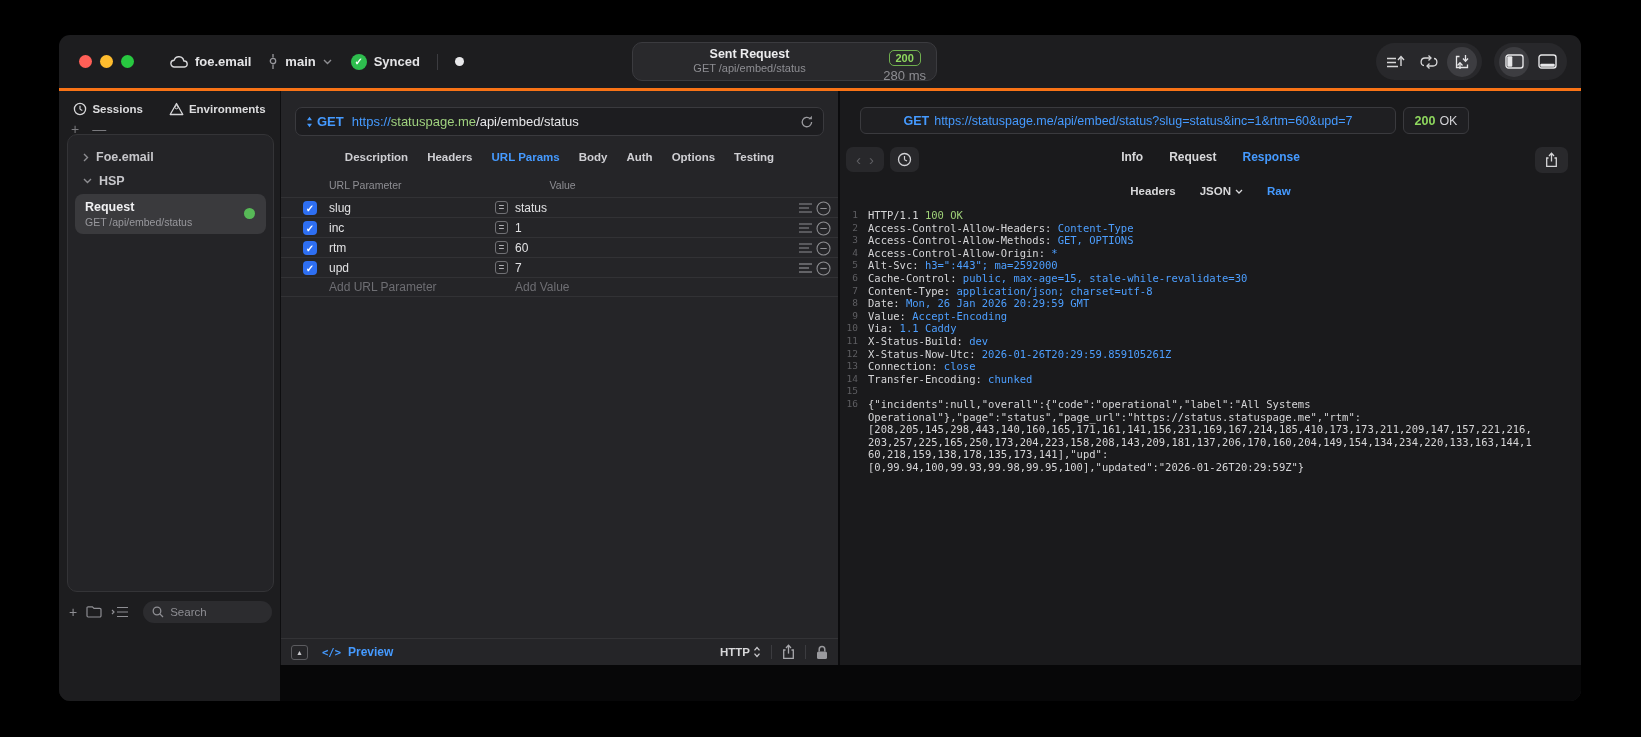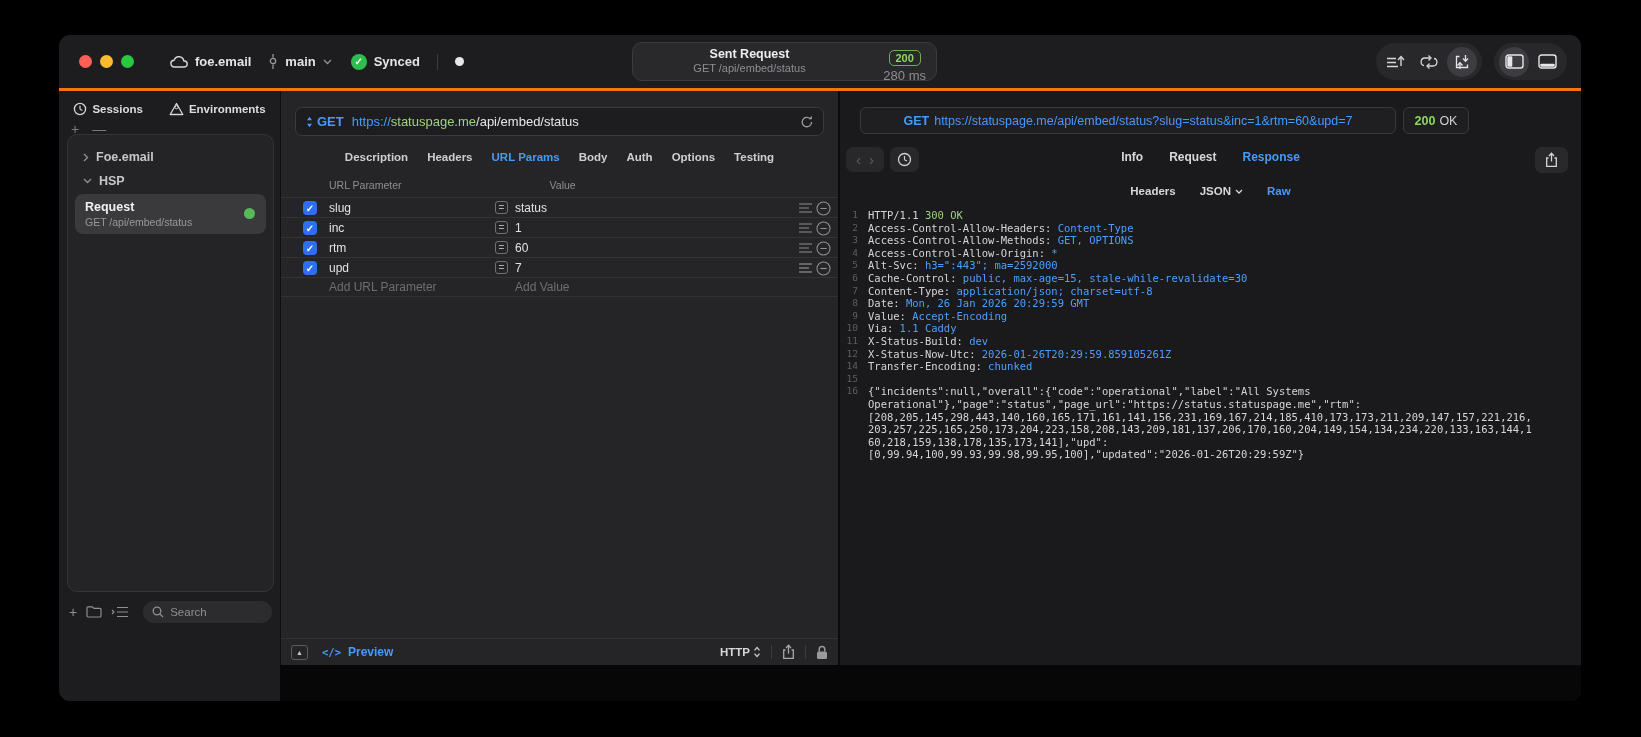--- a/index.html
+++ b/index.html
@@ -538,32 +538,33 @@
           <span>
             <svg width="8" height="5">
                 <polyline points="1,1 4,4 7,1" fill="none" stroke="#d8d8da" stroke-width="1.3"></polyline>
               </svg>
           </span>
         </span>
         <span class="resp-subtab active">Raw</span>
       </div>
 
       <div class="code-area">
-        <div class="crow"><span class="ln">1</span><span class="ck">HTTP/1.1 </span><span class="cg">300 OK</span></div>
+        <div class="crow"><span class="ln">1</span><span class="ck">HTTP/1.1 </span><span class="cg">100 OK</span></div>
         <div class="crow"><span class="ln">2</span><span class="ck">Access-Control-Allow-Headers: </span><span class="cv">Content-Type</span></div>
         <div class="crow"><span class="ln">3</span><span class="ck">Access-Control-Allow-Methods: </span><span class="cv">GET, OPTIONS</span></div>
         <div class="crow"><span class="ln">4</span><span class="ck">Access-Control-Allow-Origin: </span><span class="cv">*</span></div>
         <div class="crow"><span class="ln">5</span><span class="ck">Alt-Svc: </span><span class="cv">h3=":443"; ma=2592000</span></div>
         <div class="crow"><span class="ln">6</span><span class="ck">Cache-Control: </span><span class="cv">public, max-age=15, stale-while-revalidate=30</span></div>
         <div class="crow"><span class="ln">7</span><span class="ck">Content-Type: </span><span class="cv">application/json; charset=utf-8</span></div>
         <div class="crow"><span class="ln">8</span><span class="ck">Date: </span><span class="cv">Mon, 26 Jan 2026 20:29:59 GMT</span></div>
         <div class="crow"><span class="ln">9</span><span class="ck">Value: </span><span class="cv">Accept-Encoding</span></div>
         <div class="crow"><span class="ln">10</span><span class="ck">Via: </span><span class="cv">1.1 Caddy</span></div>
         <div class="crow"><span class="ln">11</span><span class="ck">X-Status-Build: </span><span class="cv">dev</span></div>
         <div class="crow"><span class="ln">12</span><span class="ck">X-Status-Now-Utc: </span><span class="cv">2026-01-26T20:29:59.859105261Z</span></div>
+        <div class="crow"><span class="ln">13</span><span class="ck">Connection: </span><span class="cv">close</span></div>
         <div class="crow"><span class="ln">14</span><span class="ck">Transfer-Encoding: </span><span class="cv">chunked</span></div>
         <div class="crow"><span class="ln">15</span><span class="ck"> </span></div>
         <div class="crow"><span class="ln">16</span><span class="cj">{"incidents":null,"overall":{"code":"operational","label":"All Systems</span></div>
         <div class="crow"><span class="ln"></span><span class="cj">Operational"},"page":"status","page_url":"https://status.statuspage.me","rtm":</span></div>
         <div class="crow"><span class="ln"></span><span class="cj">[208,205,145,298,443,140,160,165,171,161,141,156,231,169,167,214,185,410,173,173,211,209,147,157,221,216,</span></div>
         <div class="crow"><span class="ln"></span><span class="cj">203,257,225,165,250,173,204,223,158,208,143,209,181,137,206,170,160,204,149,154,134,234,220,133,163,144,1</span></div>
         <div class="crow"><span class="ln"></span><span class="cj">60,218,159,138,178,135,173,141],"upd":</span></div>
         <div class="crow"><span class="ln"></span><span class="cj">[0,99.94,100,99.93,99.98,99.95,100],"updated":"2026-01-26T20:29:59Z"}</span></div>
       </div>
     </div>

